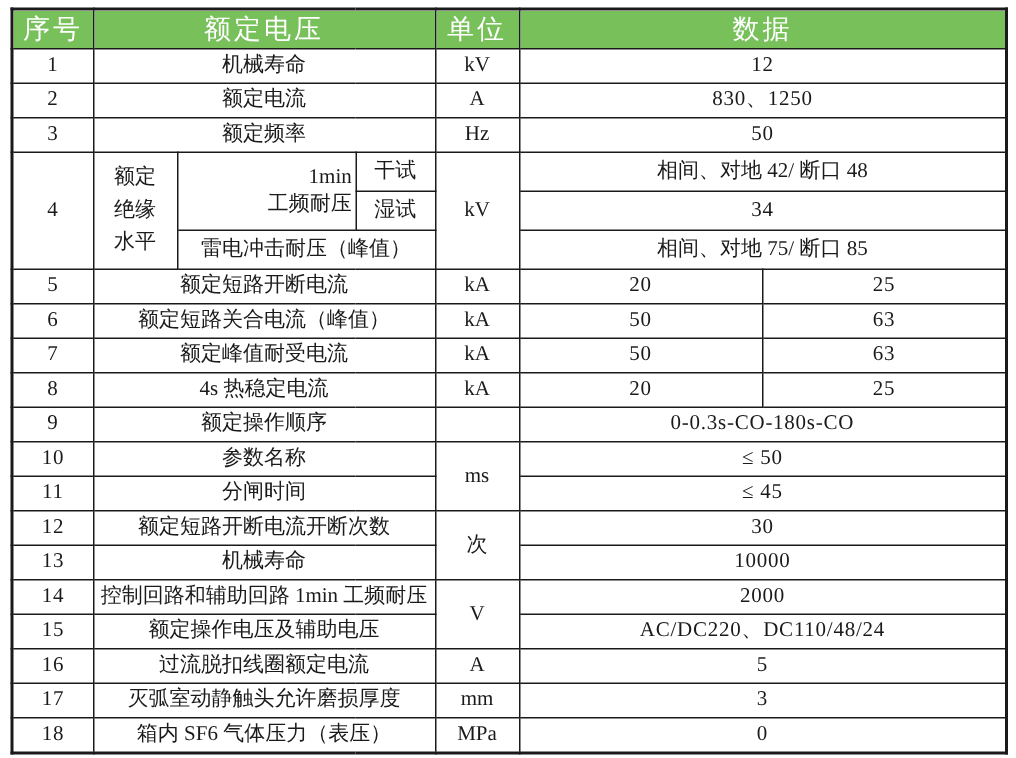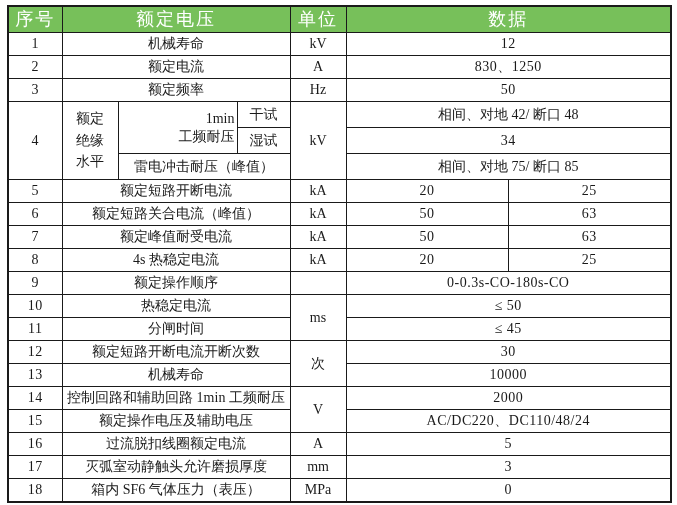--- a/index.html
+++ b/index.html
@@ -147,21 +147,21 @@
 
       <tr class="r">
         <td class="num">9</td>
         <td colspan="3">额定操作顺序</td>
         <td class="unit"></td>
         <td colspan="2" class="num">0-0.3s-CO-180s-CO</td>
       </tr>
 
       <tr class="r">
         <td class="num">10</td>
-        <td colspan="3">热稳定电流</td>
+        <td colspan="3">参数名称</td>
         <td rowspan="2" class="unit">ms</td>
         <td colspan="2" class="num">≤ 50</td>
       </tr>
       <tr class="r">
         <td class="num">11</td>
         <td colspan="3">分闸时间</td>
         <td colspan="2" class="num">≤ 45</td>
       </tr>
 
       <tr class="r">

